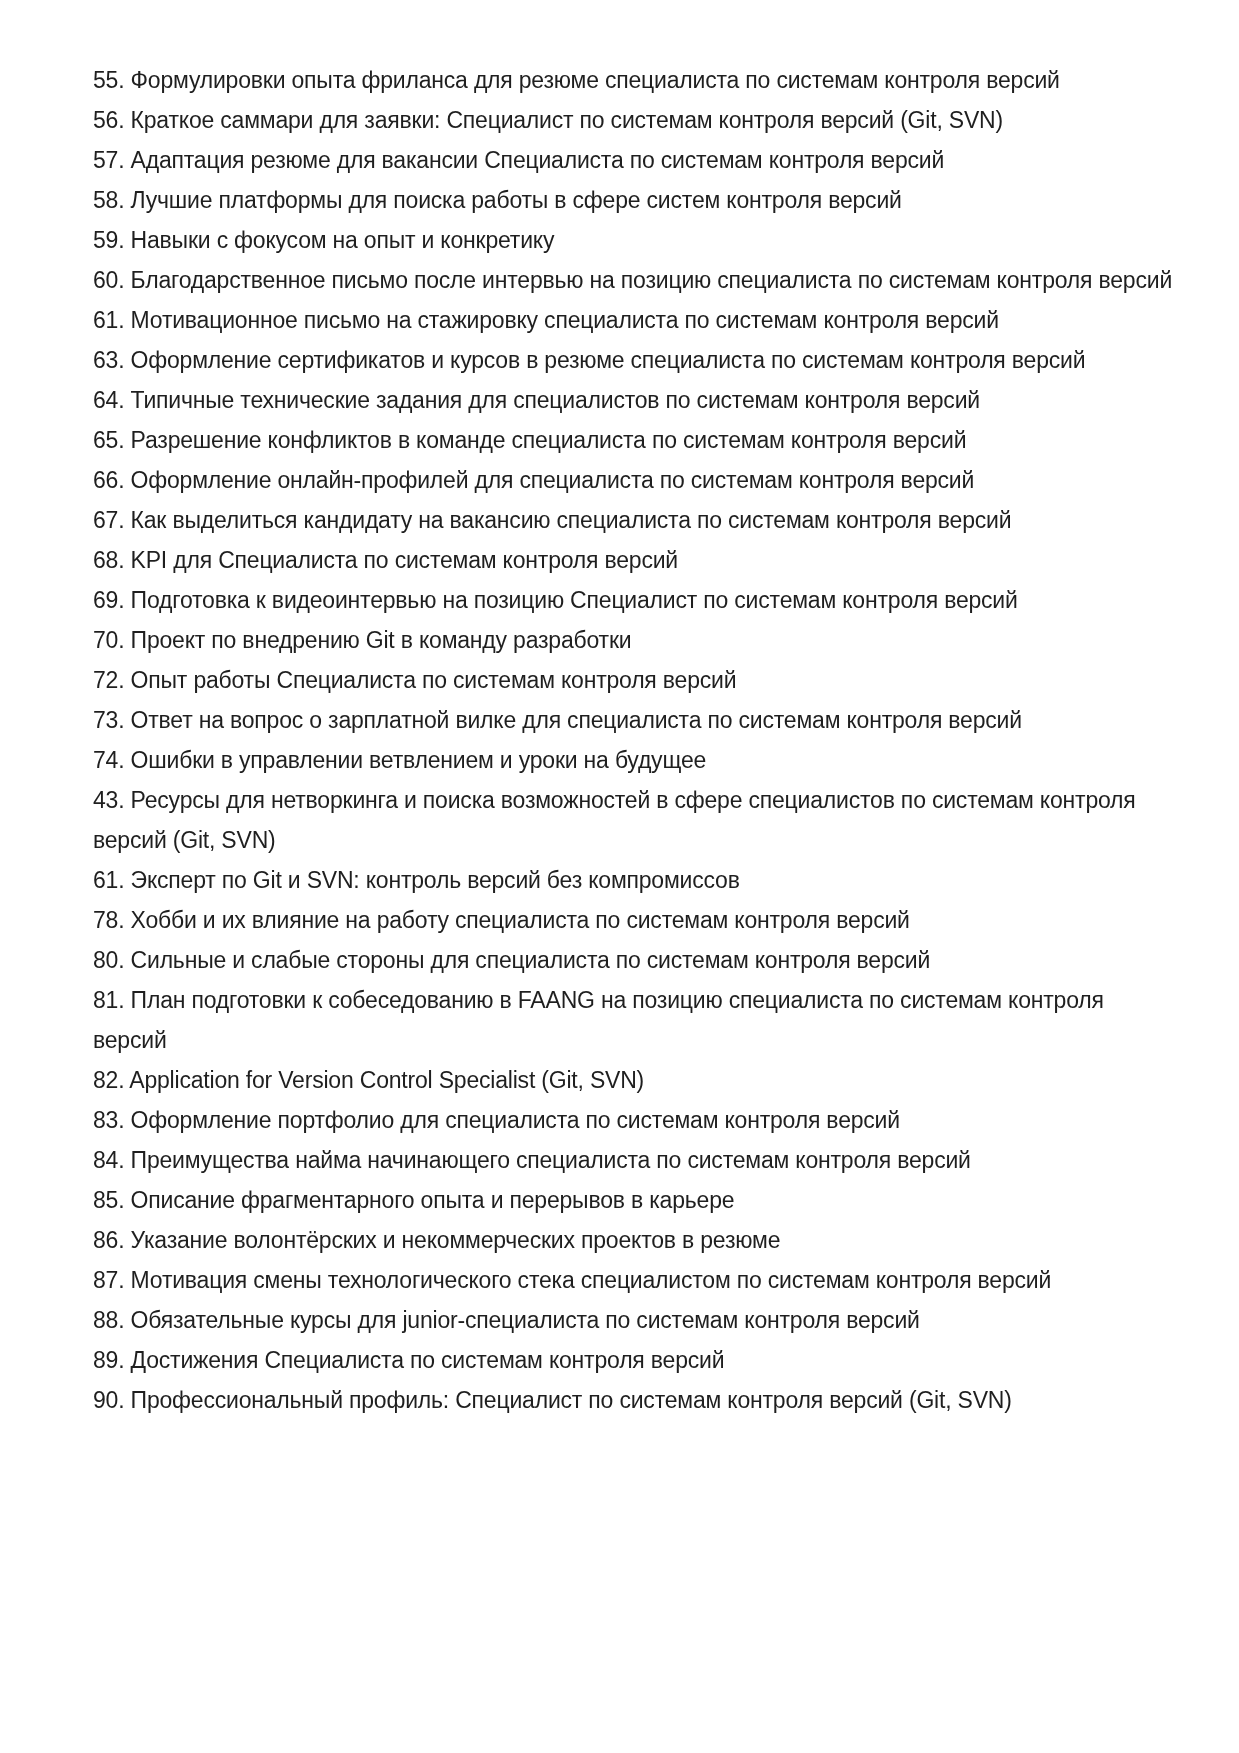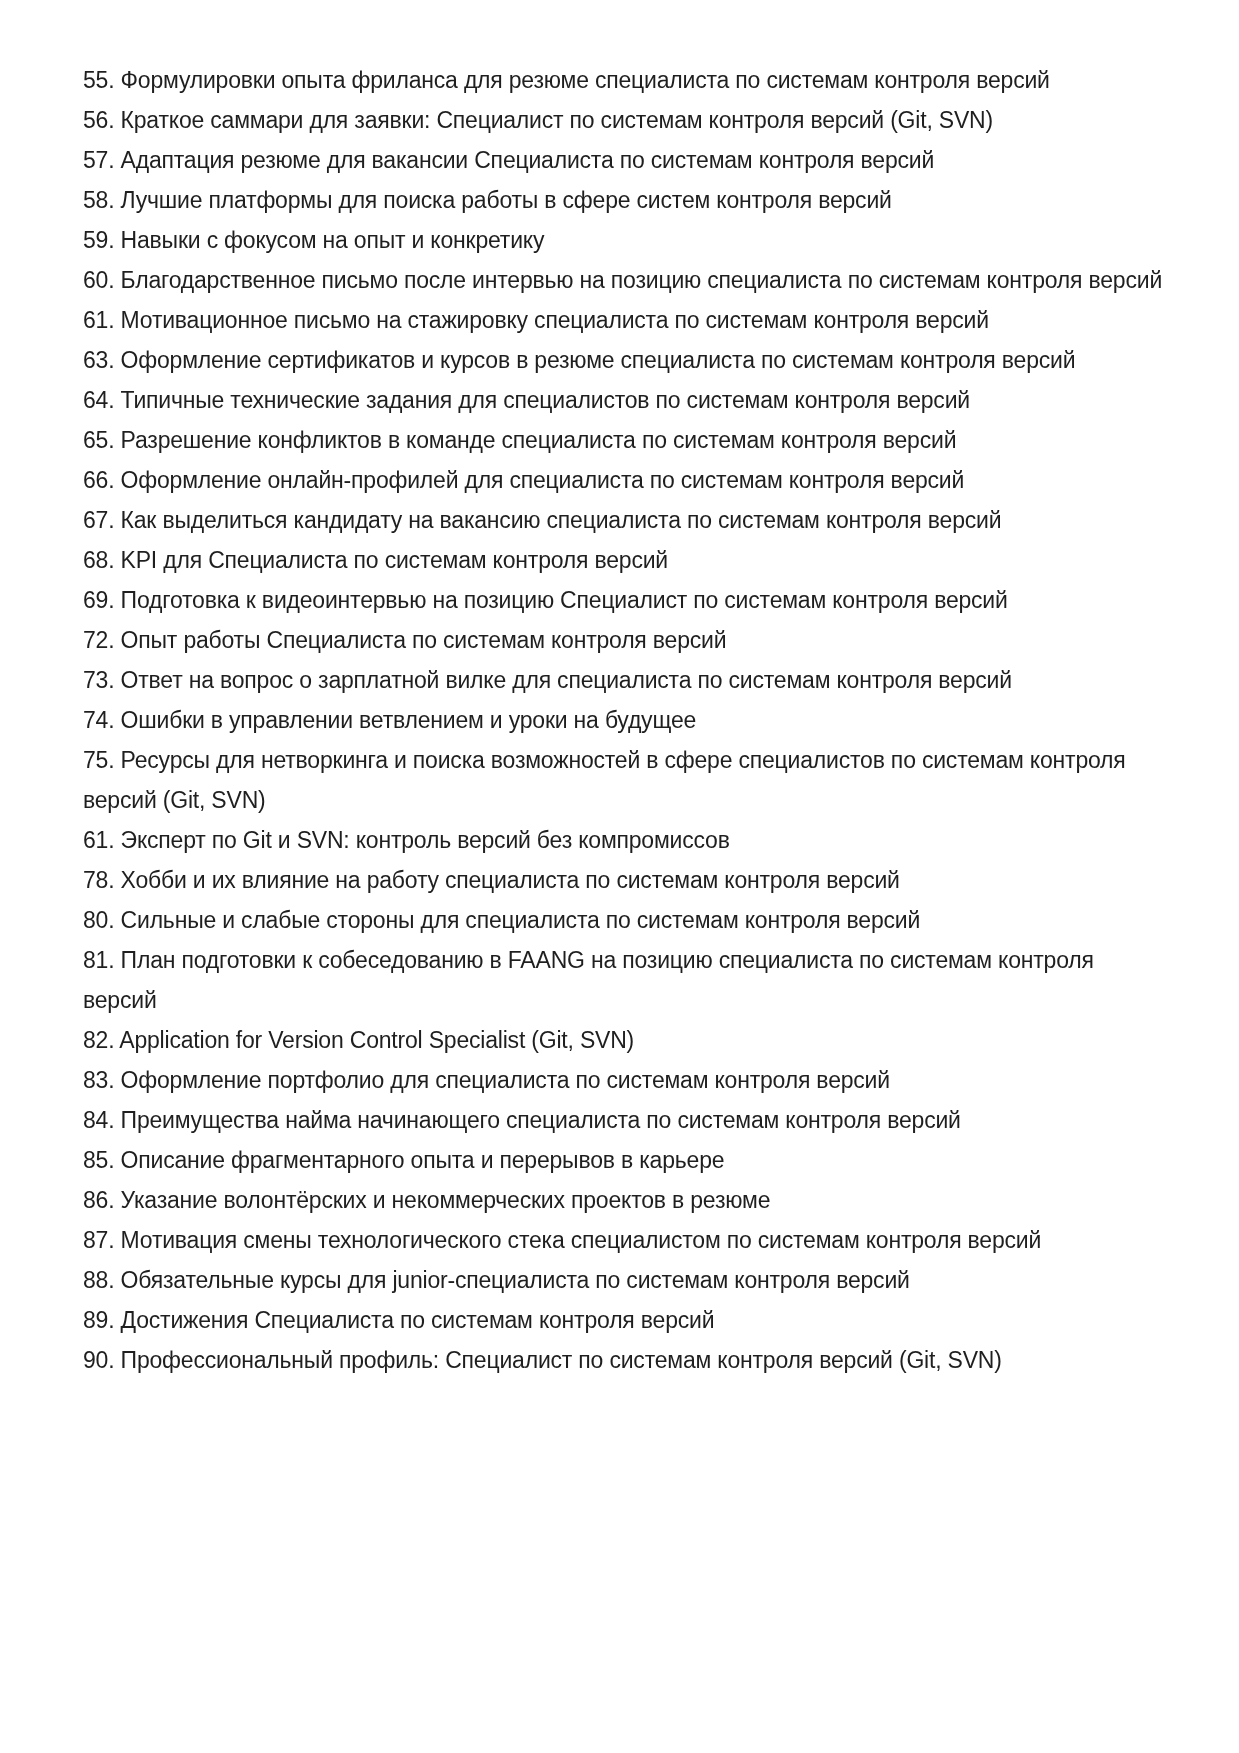--- a/index.html
+++ b/index.html
@@ -6,21 +6,21 @@
     body {
       width: 1239px;
       height: 1753px;
       overflow: hidden;
       position: relative;
       font-family: "Liberation Sans", "DejaVu Sans", sans-serif;
       color: #1f1f1f;
     }
     .page {
       position: absolute;
-      left: 83px;
+      left: 93px;
       top: 60px;
       width: 1080px;
     }
     .list { margin: 0; padding: 0; list-style: none; }
     .item {
       font-size: 23px;
       line-height: 40px;
       margin: 0;
       padding: 0;
       letter-spacing: -0.2px;
@@ -40,24 +40,25 @@
     <li class="item"><span class="num">59.</span> <span>Навыки с фокусом на опыт и конкретику</span></li>
     <li class="item"><span class="num">60.</span> <span>Благодарственное письмо после интервью на позицию специалиста по системам контроля версий</span></li>
     <li class="item"><span class="num">61.</span> <span>Мотивационное письмо на стажировку специалиста по системам контроля версий</span></li>
     <li class="item"><span class="num">63.</span> <span>Оформление сертификатов и курсов в резюме специалиста по системам контроля версий</span></li>
     <li class="item"><span class="num">64.</span> <span>Типичные технические задания для специалистов по системам контроля версий</span></li>
     <li class="item"><span class="num">65.</span> <span>Разрешение конфликтов в команде специалиста по системам контроля версий</span></li>
     <li class="item"><span class="num">66.</span> <span>Оформление онлайн-профилей для специалиста по системам контроля версий</span></li>
     <li class="item"><span class="num">67.</span> <span>Как выделиться кандидату на вакансию специалиста по системам контроля версий</span></li>
     <li class="item"><span class="num">68.</span> <span>KPI для Специалиста по системам контроля версий</span></li>
     <li class="item"><span class="num">69.</span> <span>Подготовка к видеоинтервью на позицию Специалист по системам контроля версий</span></li>
+    <li class="item"><span class="num">70.</span> <span>Проект по внедрению Git в команду разработки</span></li>
     <li class="item"><span class="num">72.</span> <span>Опыт работы Специалиста по системам контроля версий</span></li>
     <li class="item"><span class="num">73.</span> <span>Ответ на вопрос о зарплатной вилке для специалиста по системам контроля версий</span></li>
     <li class="item"><span class="num">74.</span> <span>Ошибки в управлении ветвлением и уроки на будущее</span></li>
-    <li class="item"><span class="num">75.</span> <span>Ресурсы для нетворкинга и поиска возможностей в сфере специалистов по системам контроля версий (Git, SVN)</span></li>
+    <li class="item"><span class="num">43.</span> <span>Ресурсы для нетворкинга и поиска возможностей в сфере специалистов по системам контроля версий (Git, SVN)</span></li>
     <li class="item"><span class="num">61.</span> <span>Эксперт по Git и SVN: контроль версий без компромиссов</span></li>
     <li class="item"><span class="num">78.</span> <span>Хобби и их влияние на работу специалиста по системам контроля версий</span></li>
     <li class="item"><span class="num">80.</span> <span>Сильные и слабые стороны для специалиста по системам контроля версий</span></li>
     <li class="item"><span class="num">81.</span> <span>План подготовки к собеседованию в FAANG на позицию специалиста по системам контроля версий</span></li>
     <li class="item"><span class="num">82.</span> <span>Application for Version Control Specialist (Git, SVN)</span></li>
     <li class="item"><span class="num">83.</span> <span>Оформление портфолио для специалиста по системам контроля версий</span></li>
     <li class="item"><span class="num">84.</span> <span>Преимущества найма начинающего специалиста по системам контроля версий</span></li>
     <li class="item"><span class="num">85.</span> <span>Описание фрагментарного опыта и перерывов в карьере</span></li>
     <li class="item"><span class="num">86.</span> <span>Указание волонтёрских и некоммерческих проектов в резюме</span></li>
     <li class="item"><span class="num">87.</span> <span>Мотивация смены технологического стека специалистом по системам контроля версий</span></li>

